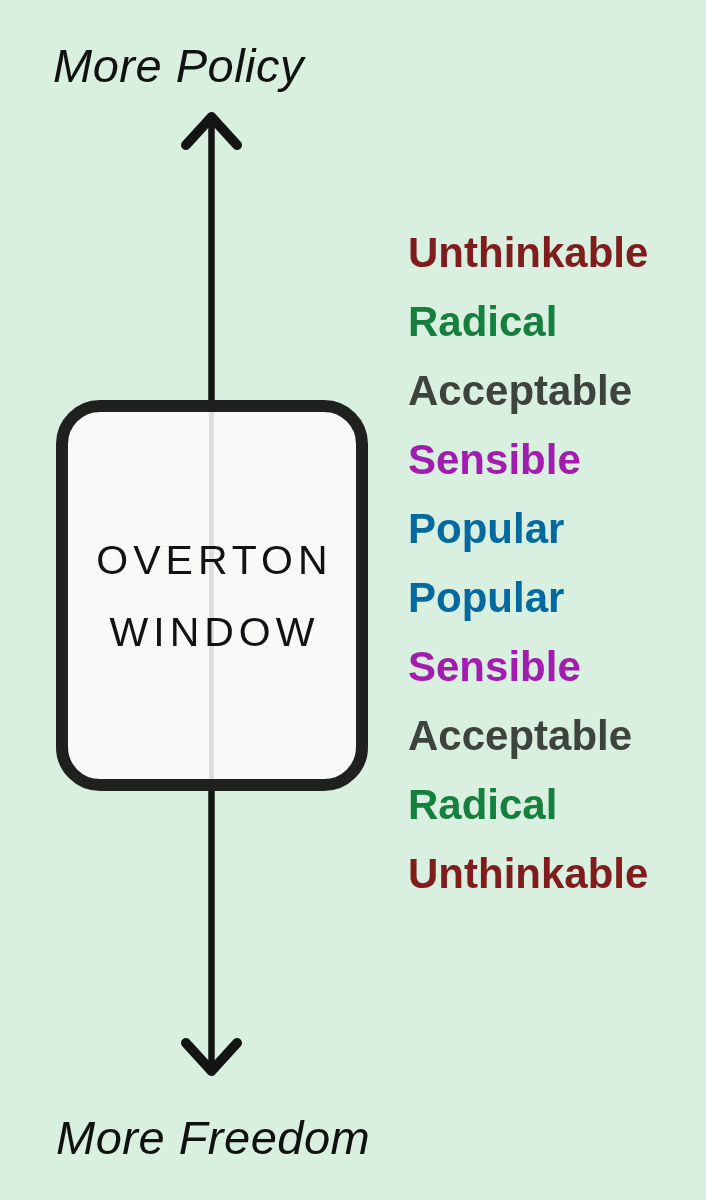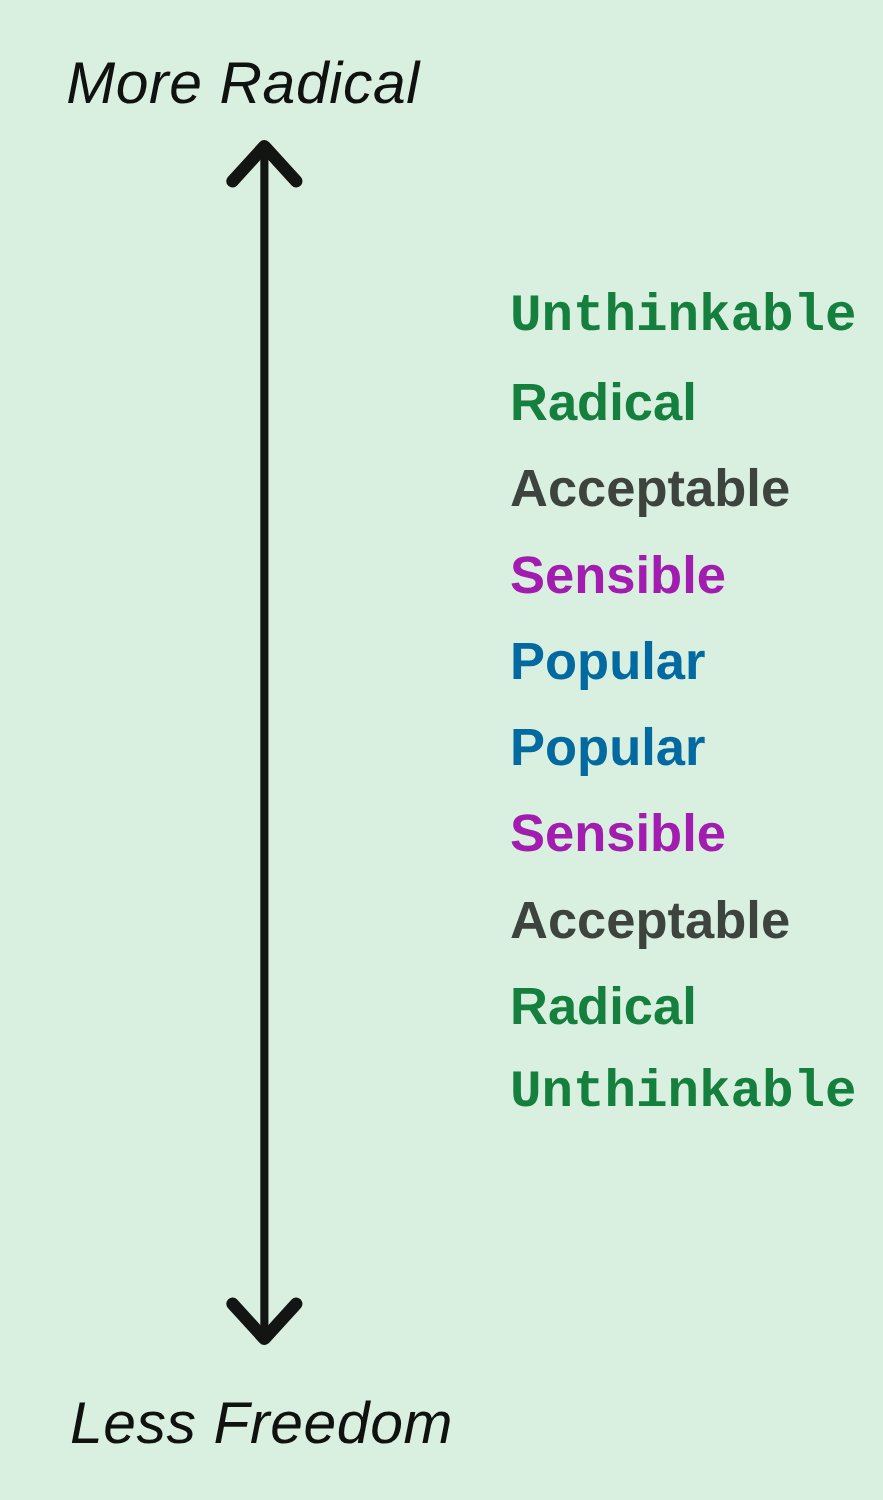--- a/index.html
+++ b/index.html
@@ -79,49 +79,54 @@
     z-index: 2;
   }
   .ladder-item {
     height: 69px;
     display: flex;
     align-items: center;
     font-size: 42px;
     font-weight: bold;
     white-space: nowrap;
   }
-  .shade-0 { color: #15803d; font-family: Liberation Mono, monospace; }
+  .shade-0 { color: #7f1d1d; }
   .shade-1 { color: #15803d; }
   .shade-2 { color: #3d443e; }
   .shade-3 { color: #a21caf; }
   .shade-4 { color: #0369a1; }
   .shade-5 { color: #121412; }
 </style>
 </head>
 <body>
 
 <div class="canvas">
 
-  <div class="axis-label top">More Radical</div>
+  <div class="axis-label top">More Policy</div>
 
   <svg class="arrow-svg" viewBox="0 0 706 1200" xmlns="http://www.w3.org/2000/svg">
     <line x1="211.5" y1="118" x2="211.5" y2="1070" stroke="#131513" stroke-width="6.5"></line>
     <polyline points="186,145 211.5,117 237,145" fill="none" stroke="#131513" stroke-width="10" stroke-linecap="round" stroke-linejoin="round"></polyline>
     <polyline points="186,1043 211.5,1071 237,1043" fill="none" stroke="#131513" stroke-width="10" stroke-linecap="round" stroke-linejoin="round"></polyline>
   </svg>
 
+  <div class="window-box">
+    <div class="shaft-ghost"></div>
+    <div class="box-line">OVERTON</div>
+    <div class="box-line">WINDOW</div>
+  </div>
 
   <div class="ladder">
     <div class="ladder-item shade-0">Unthinkable</div>
     <div class="ladder-item shade-1">Radical</div>
     <div class="ladder-item shade-2">Acceptable</div>
     <div class="ladder-item shade-3">Sensible</div>
     <div class="ladder-item shade-4">Popular</div>
     <div class="ladder-item shade-4">Popular</div>
     <div class="ladder-item shade-3">Sensible</div>
     <div class="ladder-item shade-2">Acceptable</div>
     <div class="ladder-item shade-1">Radical</div>
     <div class="ladder-item shade-0">Unthinkable</div>
   </div>
 
-  <div class="axis-label bottom">Less Freedom</div>
+  <div class="axis-label bottom">More Freedom</div>
 
 </div>
 
 </body></html>

